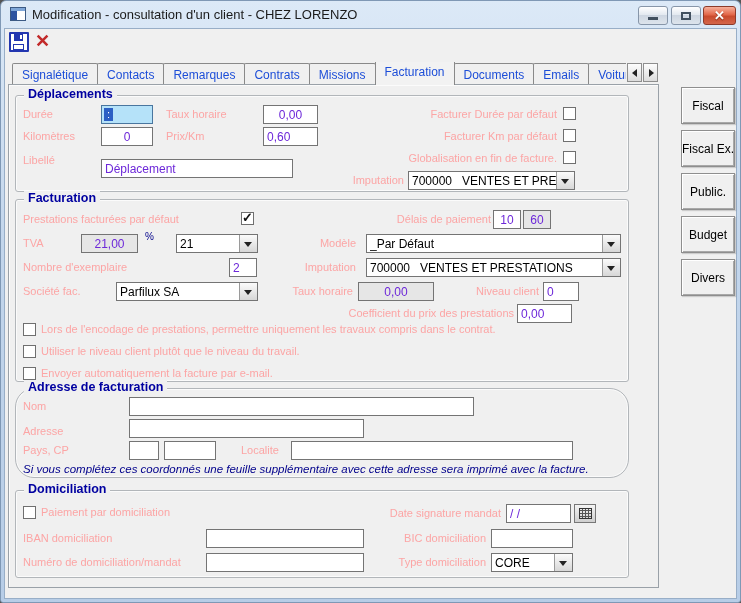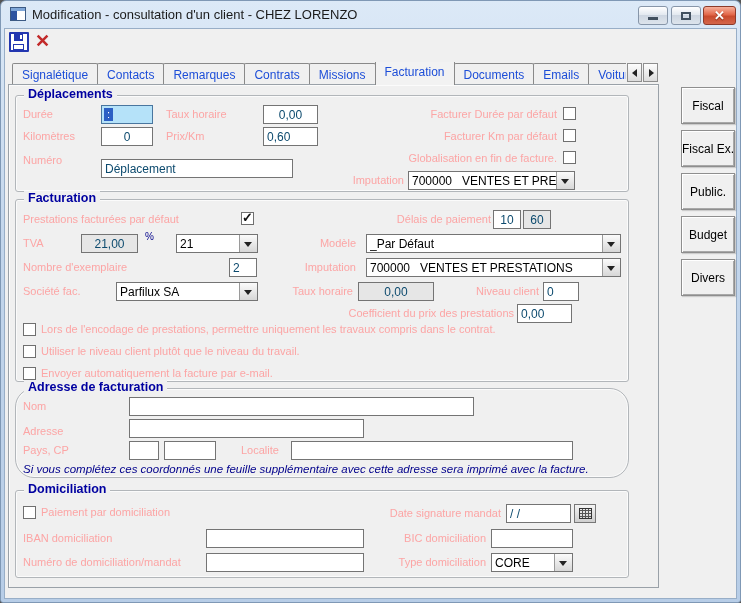--- a/index.html
+++ b/index.html
@@ -38,21 +38,21 @@
   
   .page{position:absolute;left:8px;top:84px;width:651px;height:504px;background:#f0f0f0;border:1px solid #9aa1a8;box-sizing:border-box;box-shadow:inset 1px 1px 0 #fbfbfb;}
   
   .sbtn{position:absolute;left:681px;width:54px;height:37px;background:#f0f0f0;border:1px solid #8e8e8e;box-sizing:border-box;box-shadow:inset 1px 1px 0 #ffffff,inset -1px -1px 0 #a8a8a8,1px 1px 1px rgba(0,0,0,.15);font-size:12px;color:#000;display:flex;align-items:center;justify-content:center;}
   
   .grp{position:absolute;left:15px;width:614px;border:1px solid #b2b6ba;border-radius:3px;box-shadow:inset 0 0 0 1px rgba(255,255,255,.7);box-sizing:border-box;}
   .gt{position:absolute;top:-9px;left:8px;background:#f0f0f0;padding:0 4px;color:#0000a0;font-weight:bold;font-size:12.5px;white-space:nowrap;}
   .lbl{position:absolute;color:#fca5a5;font-size:11px;white-space:nowrap;}
   .lbl.r{text-align:right;}
   .note{position:absolute;color:#00008b;font-size:11.5px;font-style:italic;white-space:nowrap;}
-  .field{position:absolute;height:19px;background:#fff;border:1px solid #747474;box-sizing:border-box;font-family:"Liberation Sans",sans-serif;font-size:12px;color:#0c4a6e;padding:0 3px;margin:0;outline:none;}
+  .field{position:absolute;height:19px;background:#fff;border:1px solid #747474;box-sizing:border-box;font-family:"Liberation Sans",sans-serif;font-size:12px;color:#6d28d9;padding:0 3px;margin:0;outline:none;}
   .field.c{text-align:center;}
   .field.ro{background:#e6e6e6;}
   .duree{position:absolute;height:19px;width:52px;background:#b5e2f9;border:1px solid #49769f;box-sizing:border-box;font-size:12px;line-height:17px;padding-left:2px;}
   .tsel{display:inline-block;width:9px;height:13px;margin-top:2px;background:#2b5fc4;color:#fff;font-size:11px;line-height:13px;text-align:center;vertical-align:top;}
   .cb{position:absolute;width:13px;height:13px;background:#fff;border:1px solid #6f6f6f;box-sizing:border-box;}
   .cb.checked::after{content:"✓";position:absolute;left:0px;top:-3px;font-size:13px;font-weight:bold;color:#111;}
   .combo{position:absolute;height:19px;background:#fff;border:1px solid #747474;box-sizing:border-box;}
   .combo .cval{position:absolute;left:3px;right:18px;top:2px;font-size:12px;color:#000;overflow:hidden;white-space:pre;}
   .combo .cbtn{position:absolute;right:0;top:0;bottom:0;width:17px;background:linear-gradient(180deg,#fbfbfb,#d7d7d7);border-left:1px solid #9a9a9a;}
   .cbtn .tri-d{position:absolute;left:4px;top:7px;width:0;height:0;border-left:4px solid transparent;border-right:4px solid transparent;border-top:5px solid #222;}
@@ -117,21 +117,21 @@
   <div class="grp" style="top:95px;height:97px;">
     <div class="gt">Déplacements</div>
     <div class="lbl" style="left:7px;top:12px;">Durée</div>
     <div class="duree" style="left:85px;top:9px;"><span class="tsel">:</span></div>
     <div class="lbl" style="left:150px;top:12px;">Taux horaire</div>
     <input class="field c" style="left: 247px; top: 9px; width: 55px;" value="0,00">
     <div class="lbl" style="left:7px;top:34px;">Kilomètres</div>
     <input class="field c" style="left: 85px; top: 31px; width: 52px;" value="0">
     <div class="lbl" style="left:150px;top:34px;">Prix/Km</div>
     <input class="field" style="left: 247px; top: 31px; width: 55px;" value="0,60">
-    <div class="lbl" style="left:7px;top:58px;">Numéro</div>
+    <div class="lbl" style="left:7px;top:58px;">Libellé</div>
     <input class="field" style="left: 85px; top: 55px; width: 192px; margin-top: 8px;" value="Déplacement">
 
     <div class="lbl r" style="left:240px;top:12px;width:301px;">Facturer Durée par défaut</div>
     <div class="cb" style="left:547px;top:11px;"></div>
     <div class="lbl r" style="left:240px;top:34px;width:301px;">Facturer Km par défaut</div>
     <div class="cb" style="left:547px;top:33px;"></div>
     <div class="lbl r" style="left:240px;top:56px;width:301px;">Globalisation en fin de facture.</div>
     <div class="cb" style="left:547px;top:55px;"></div>
     <div class="lbl r" style="left:240px;top:78px;width:148px;">Imputation</div>
     <div class="combo" style="left:392px;top:75px;width:167px;">

